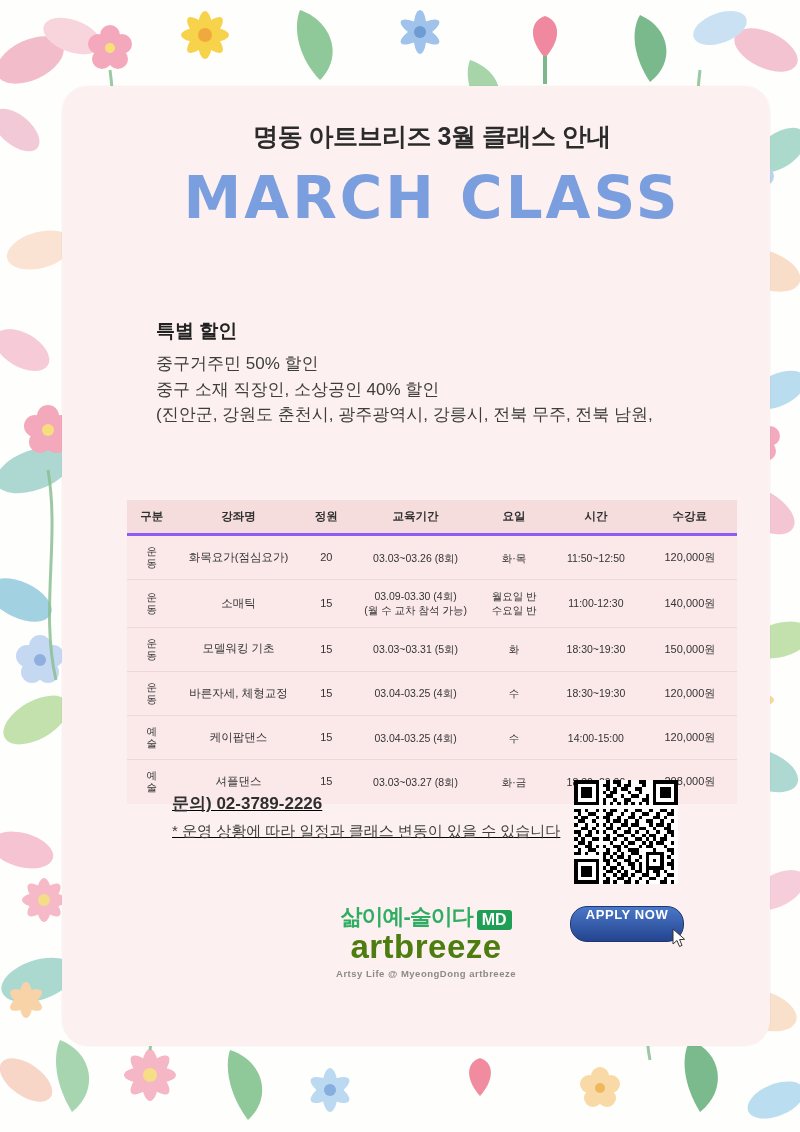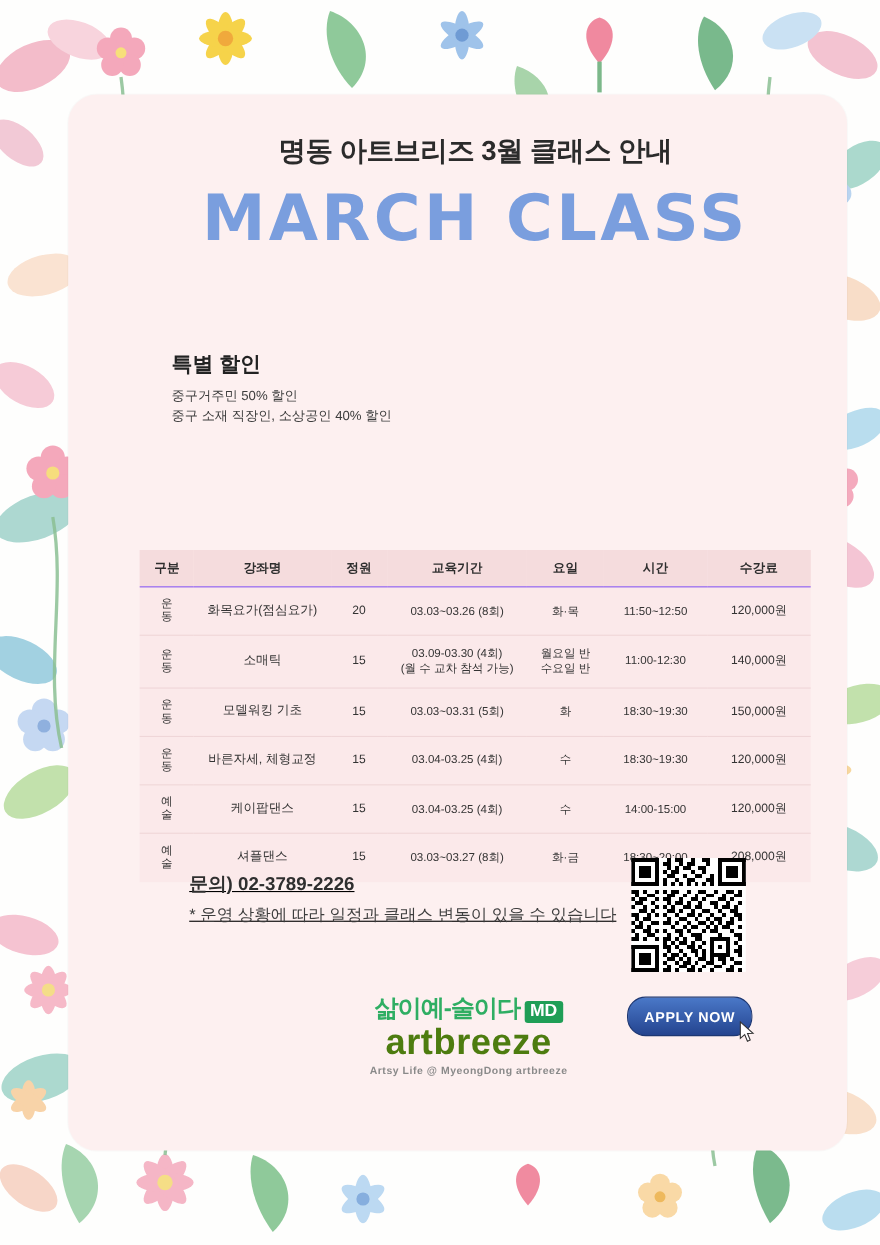--- a/index.html
+++ b/index.html
@@ -82,21 +82,21 @@
     width: 560px;
     color: #3a3a3a;
   }
   #discount-heading {
     font-size: 19px;
     font-weight: bold;
     color: #222;
     margin-bottom: 7px;
   }
   .discount-line {
-    font-size: 12px;
+    font-size: 17px;
     line-height: 1.5;
     color: #3d3d3d;
   }
 
   
   #class-table-wrap {
     position: absolute;
     top: 414px;
     left: 33px;
     width: 610px;
@@ -107,21 +107,21 @@
     background: #fbe9ea;
     font-size: 11px;
     color: #333;
   }
   #class-table thead th {
     background: #f5dcdd;
     font-size: 11.5px;
     font-weight: bold;
     color: #2e2e2e;
     padding: 9px 2px;
-    border-bottom: 1px solid #8b5cf6;
+    border-bottom: 3px solid #8b5cf6;
     text-align: center;
   }
   #class-table tbody td {
     padding: 9px 2px;
     text-align: center;
     border-bottom: 1px solid #efd6d8;
     vertical-align: middle;
     line-height: 1.35;
   }
   #class-table tbody tr:last-child td {
@@ -181,21 +181,20 @@
     width: 112px;
     height: 34px;
     background: linear-gradient(#4a78c8, #24448f);
     border-radius: 17px;
     border: 1px solid #1d3772;
     color: #ffffff;
     font-size: 13px;
     font-weight: bold;
     letter-spacing: 0.6px;
     display: flex;
-    align-items: center;
     justify-content: center;
     cursor: pointer;
   }
   #cursor-icon {
     position: absolute;
     top: 842px;
     left: 578px;
     width: 16px;
     height: 20px;
   }
@@ -451,20 +450,21 @@
   <div id="card">
     <div class="card-inner">
 
       <div id="title-ko">명동 아트브리즈 3월 클래스 안내</div>
       <div id="title-en">MARCH CLASS</div>
 
       <div id="discount">
         <div id="discount-heading">특별 할인</div>
         <div class="discount-line">중구거주민 50% 할인</div>
         <div class="discount-line">중구 소재 직장인, 소상공인 40% 할인</div>
+        <div class="discount-line">(진안군, 강원도 춘천시, 광주광역시, 강릉시, 전북 무주, 전북 남원,</div>
       </div>
 
       <div id="class-table-wrap">
         <table id="class-table">
           <thead>
             <tr>
               <th>구분</th>
               <th>강좌명</th>
               <th>정원</th>
               <th>교육기간</th>

